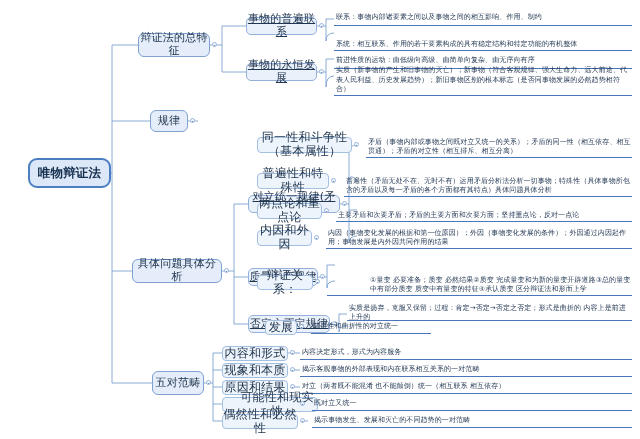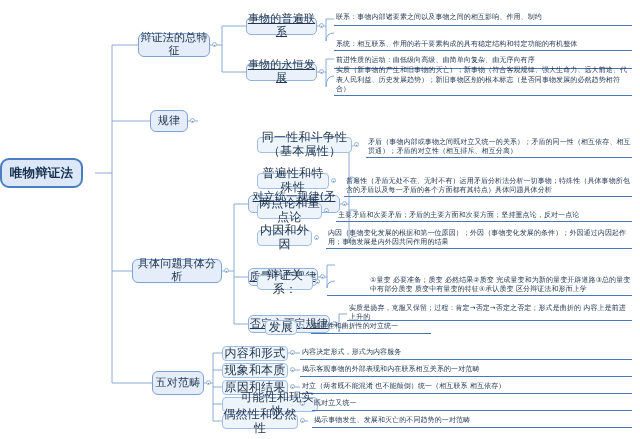--- a/index.html
+++ b/index.html
@@ -182,21 +182,21 @@
       <path d="M213,421 H222"></path>
 
       <path d="M288,353 H300"></path>
       <path d="M290,370 H300"></path>
       <path d="M290,387 H300"></path>
       <path d="M300,404 H308"></path>
       <path d="M300,421 H308"></path>
     </g>
   </svg>
 
-  <div class="node root" style="left:0; top:158px; width:83px; height:30px;">唯物辩证法</div>
+  <div class="node root" style="left:28px; top:158px; width:83px; height:30px;">唯物辩证法</div>
 
   <div class="node lvl1" style="left:138px; top:33px; width:72px; height:24px;">辩证法的总特征</div>
 
   <div class="node lvl1" style="left:150px; top:110px; width:38px; height:22px;">规律</div>
 
   <div class="node lvl1" style="left:132px; top:259px; width:90px; height:24px;">具体问题具体分析</div>
 
   <div class="node lvl1" style="left:152px; top:371px; width:52px; height:24px;">五对范畴</div>
 
   <div class="dot" style="left:212px; top:42px;"></div>

